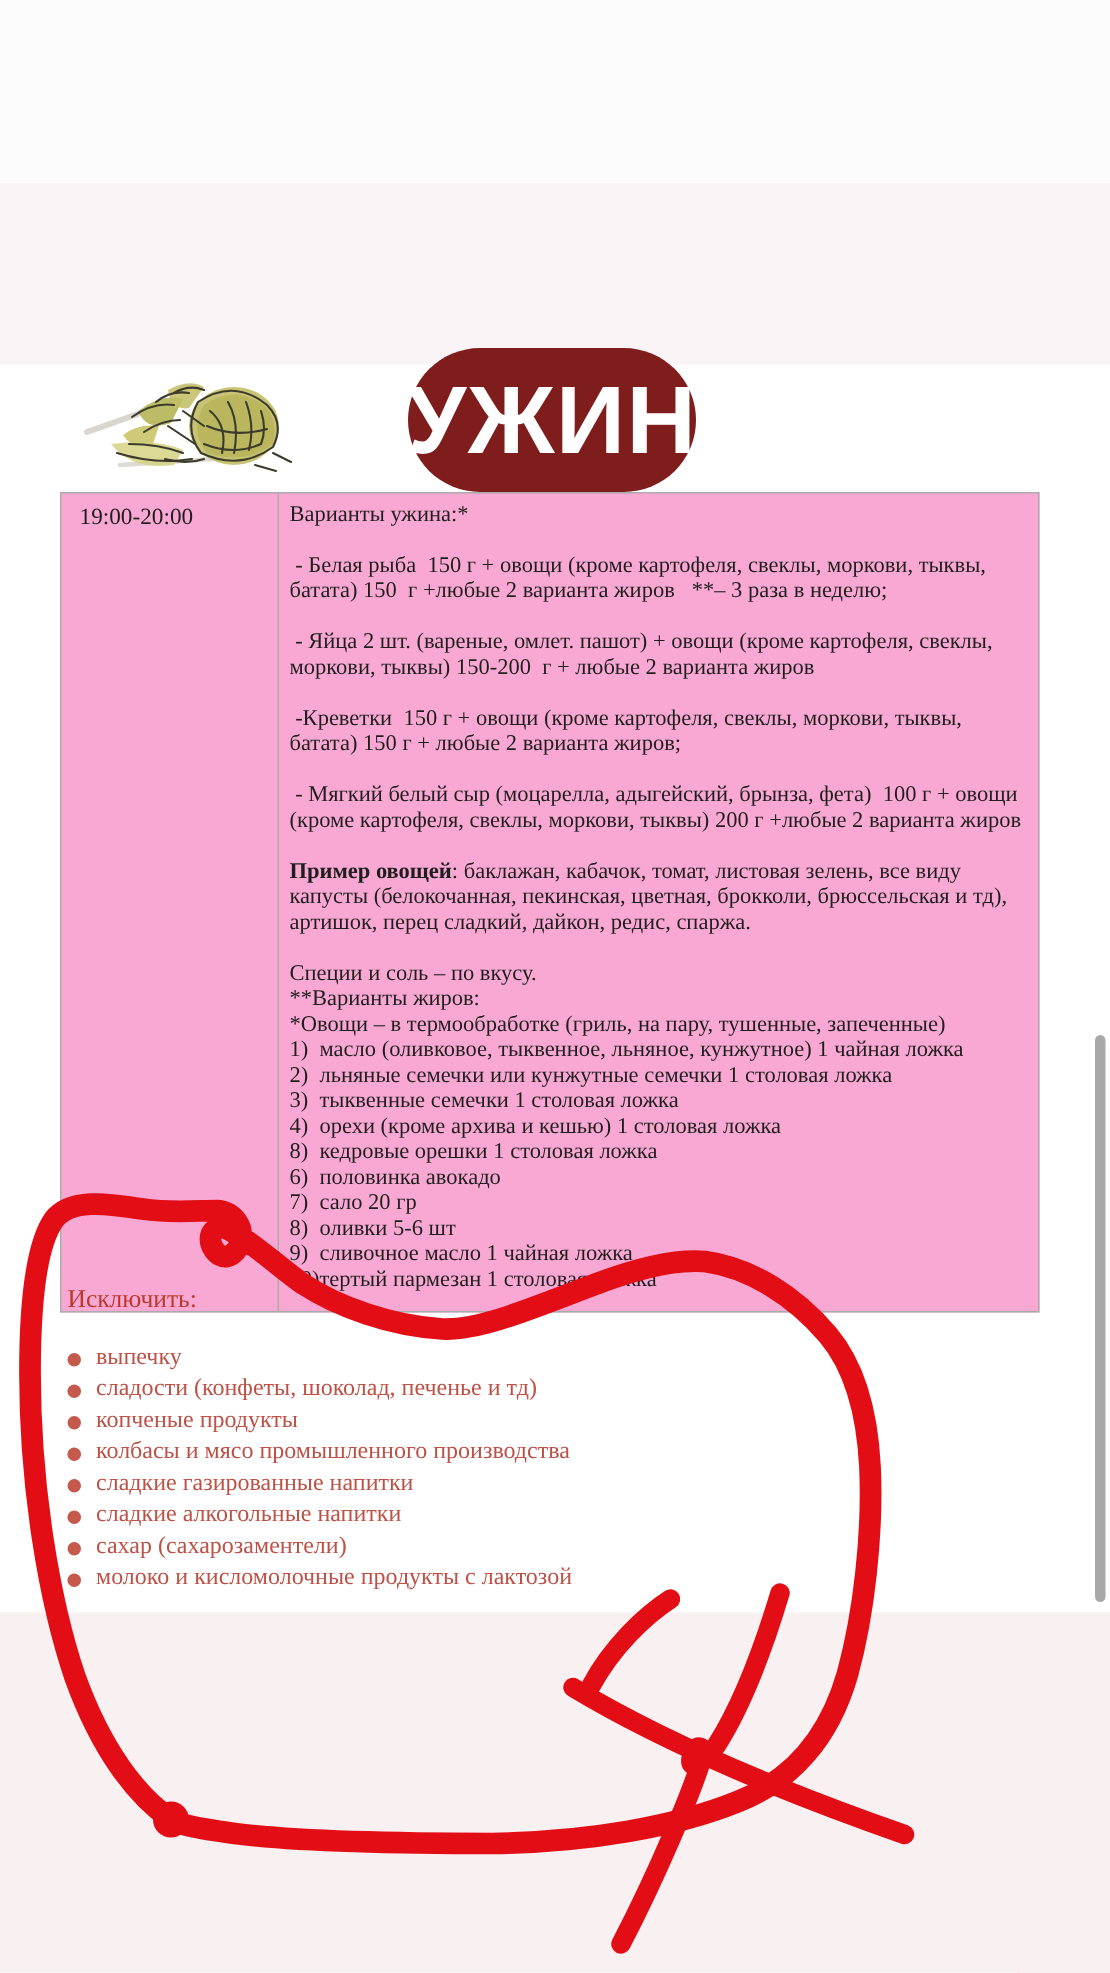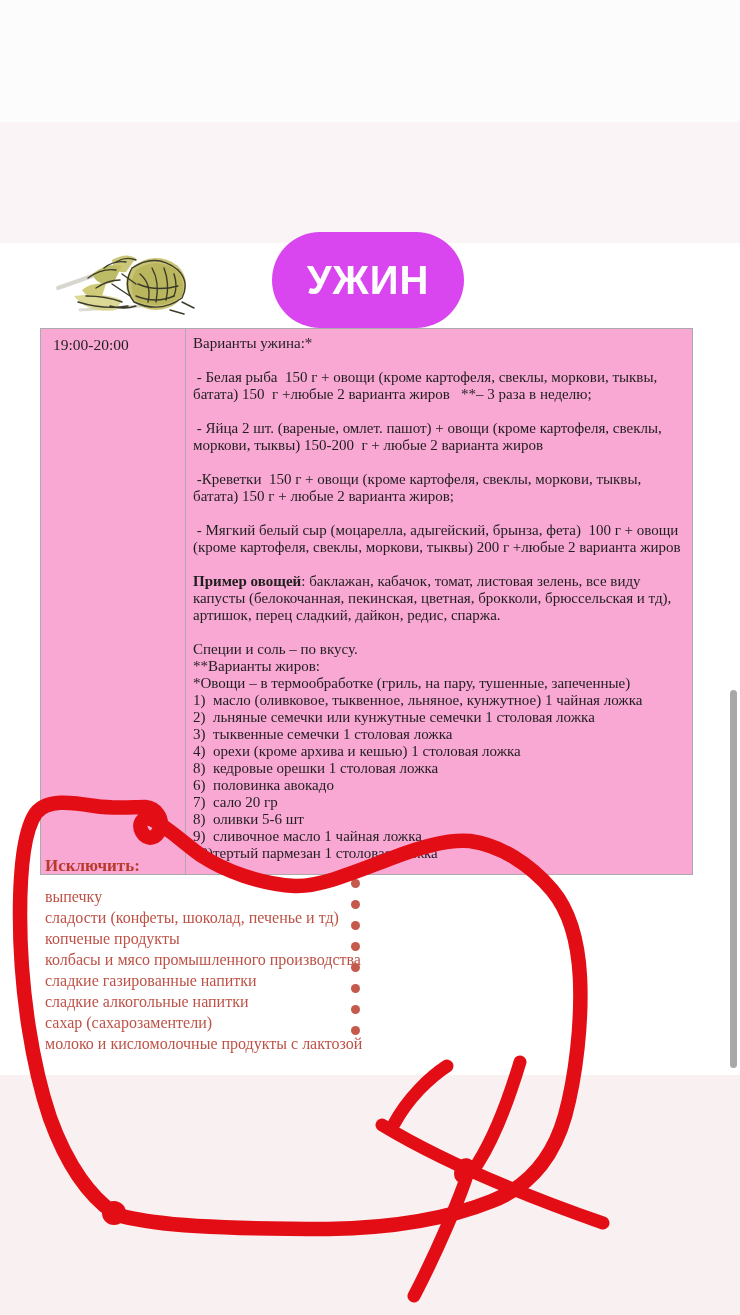--- a/index.html
+++ b/index.html
@@ -10,24 +10,24 @@
   .band{position:absolute;left:0;width:740px;}
   .band-top{top:0;height:122px;background:#fdfcfd;}
   .band-mid{top:122px;height:121px;background:#faf4f6;}
   .doc-page{top:243px;height:832px;background:#ffffff;}
   .band-bottom{top:1075px;height:240px;background:#f8f0f1;}
 
   .illustration{position:absolute;left:52px;top:244px;width:165px;height:80px;}
 
   .title-pill{
     position:absolute;left:272px;top:232px;width:192px;height:96px;
-    background:#d946ef;border-radius:50px;
+    background:#7f1d1d;border-radius:50px;
     display:flex;align-items:center;justify-content:center;
     color:#ffffff;font-family:"Liberation Sans",sans-serif;
-    font-weight:bold;font-size:40px;letter-spacing:1px;
+    font-weight:bold;font-size:64px;letter-spacing:1px;
   }
 
   .meal-table{
     position:absolute;left:40px;top:328px;width:651px;
     border:1px solid #ababab;display:flex;background:#f9a8d4;
     color:#1e1e1e;
   }
   .col-time{
     width:128px;flex:0 0 128px;border-right:1px solid #ababab;
     padding:7px 4px 0 12px;font-size:15.5px;
@@ -36,22 +36,22 @@
     flex:1;padding:6px 10px 12px 7px;font-size:15px;line-height:17px;
   }
   .col-body p{margin:0 0 17px 0;white-space:pre-wrap;}
   .col-body .tight{margin:0;white-space:pre-wrap;}
   .fat-list div{white-space:pre-wrap;line-height:17px;font-family:Liberation Serif, serif;}
   b{font-weight:bold;}
 
   .exclude{
     position:absolute;left:45px;top:856px;width:630px;
   }
-  .exclude-title{font-size:17px;font-weight:bold;color:#b93a2b;margin-bottom:3px;}
-  .exclude-item{display:flex;align-items:baseline;height:21px;font-size:16px;color:#bd5146;flex-direction:column;}
+  .exclude-title{font-size:17px;font-weight:normal;color:#b93a2b;margin-bottom:20px;}
+  .exclude-item{display:flex;align-items:baseline;height:21px;font-size:16px;color:#bd5146;}
   .exclude-item .bullet{width:9px;height:9px;border-radius:50%;background:#c4594c;
     flex:0 0 9px;align-self:center;margin-right:10px;}
 
   .scrollbar{
     position:absolute;left:730px;top:690px;width:7px;height:378px;
     background:#a8a8a8;border-radius:4px;
   }
 
   .pen-overlay{position:absolute;left:0;top:0;width:740px;height:1315px;
     pointer-events:none;z-index:6;}

